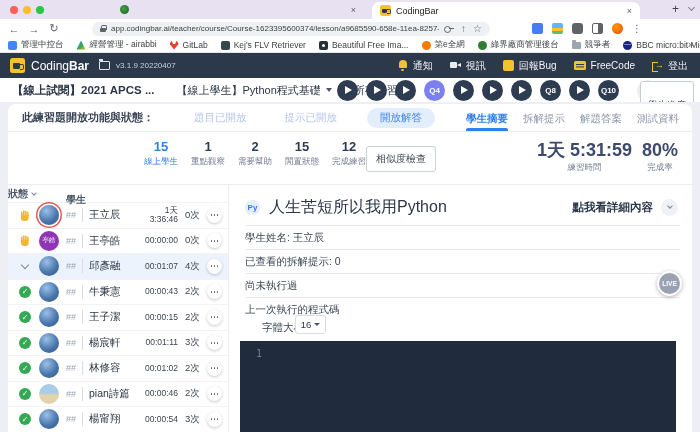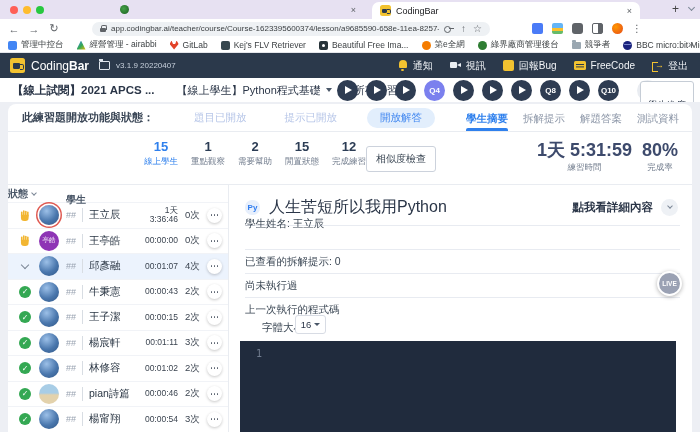--- a/index.html
+++ b/index.html
@@ -641,21 +641,21 @@
         <span class="py-ic">Py</span>
         <span class="m-title">人生苦短所以我用Python</span>
         <span class="m-right">
           <span class="m-toggle">點我看詳細內容</span>
           <span class="chev-circle">
               <span class="chev"></span>
             </span>
         </span>
       </div>
       <div class="m-div" style="top:40px"></div>
-      <div class="m-row" style="top:32px">學生姓名: 王立辰</div>
+      <div class="m-row" style="top:46px">學生姓名: 王立辰</div>
       <div class="m-div" style="top:64px"></div>
       <div class="m-row" style="top:70px">已查看的拆解提示: 0</div>
       <div class="m-div" style="top:88px"></div>
       <div class="m-row" style="top:94px">尚未執行過</div>
       <div class="live">LIVE</div>
       <div class="m-div" style="top:112px"></div>
       <div class="m-row" style="top:118px">上一次執行的程式碼</div>
       <span class="fs-label">字體大小</span>
       <span class="fs-box">
         <span>16</span>

